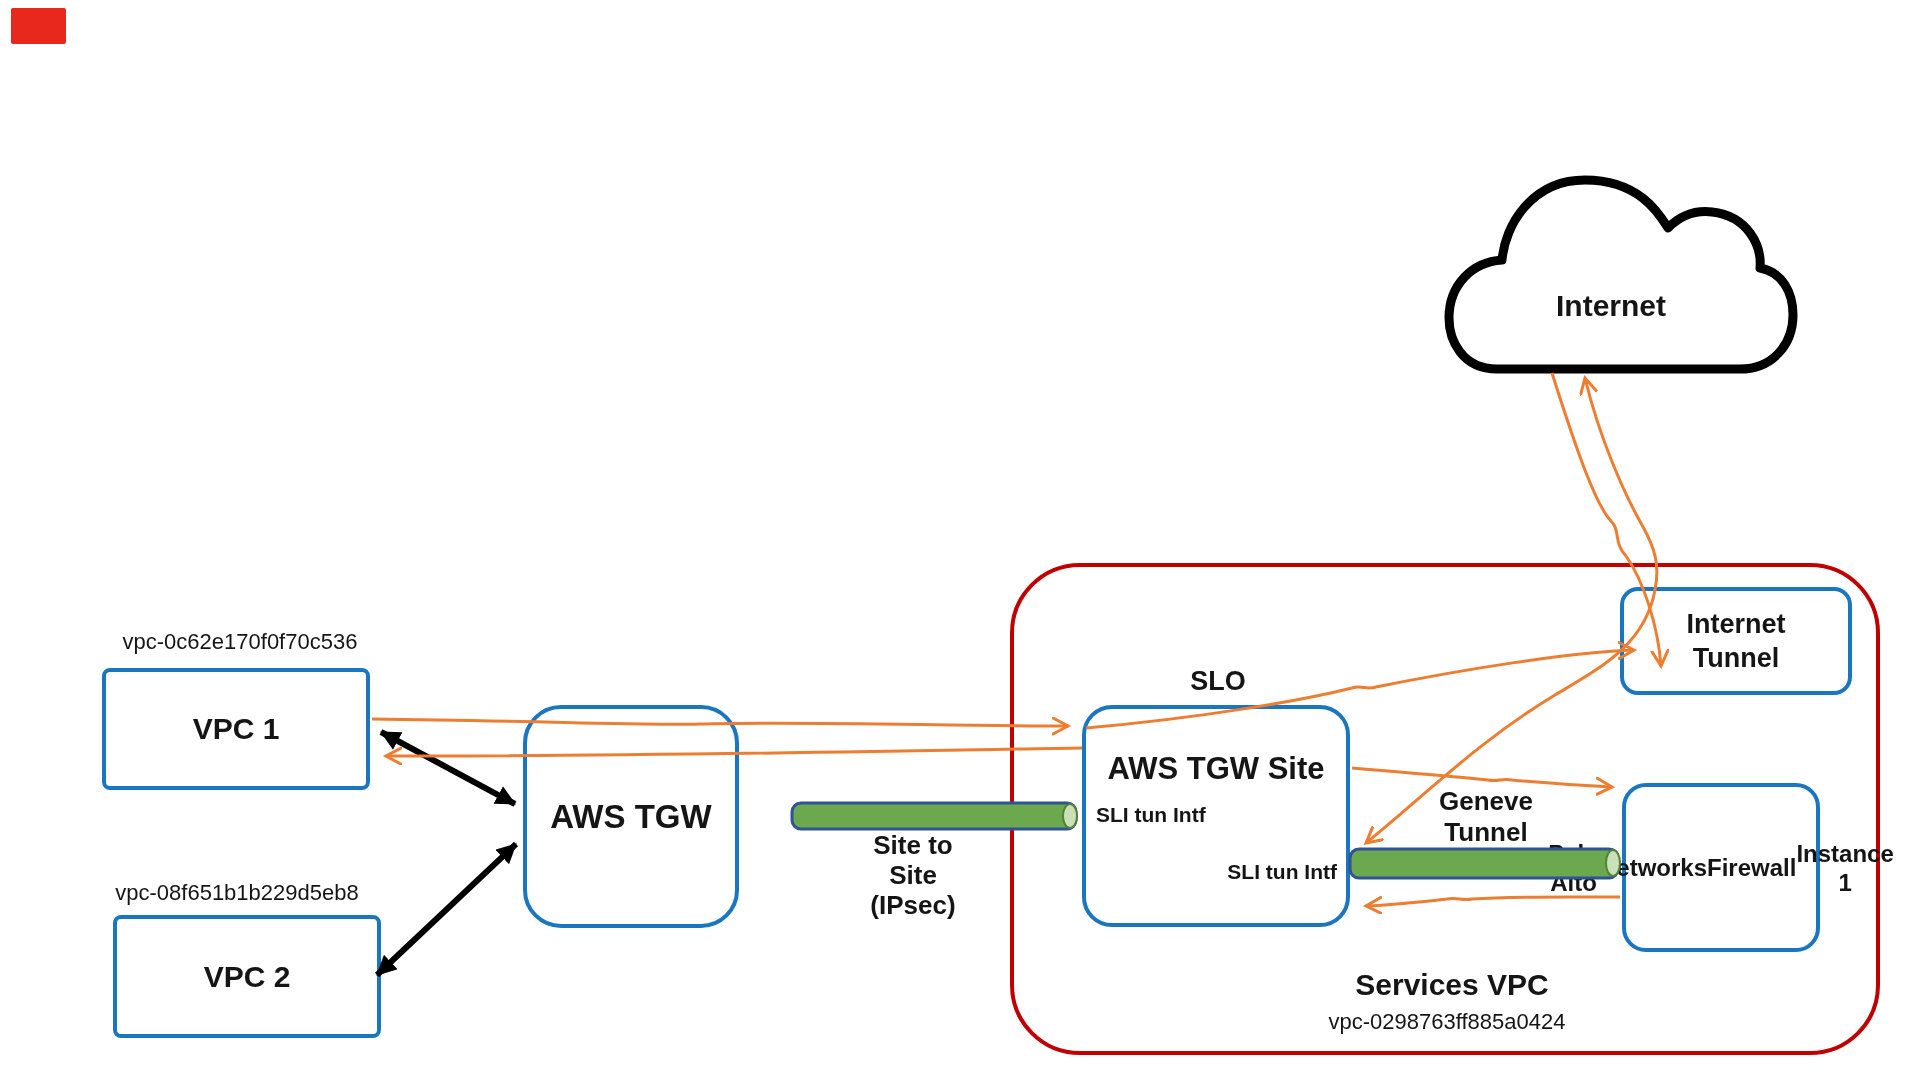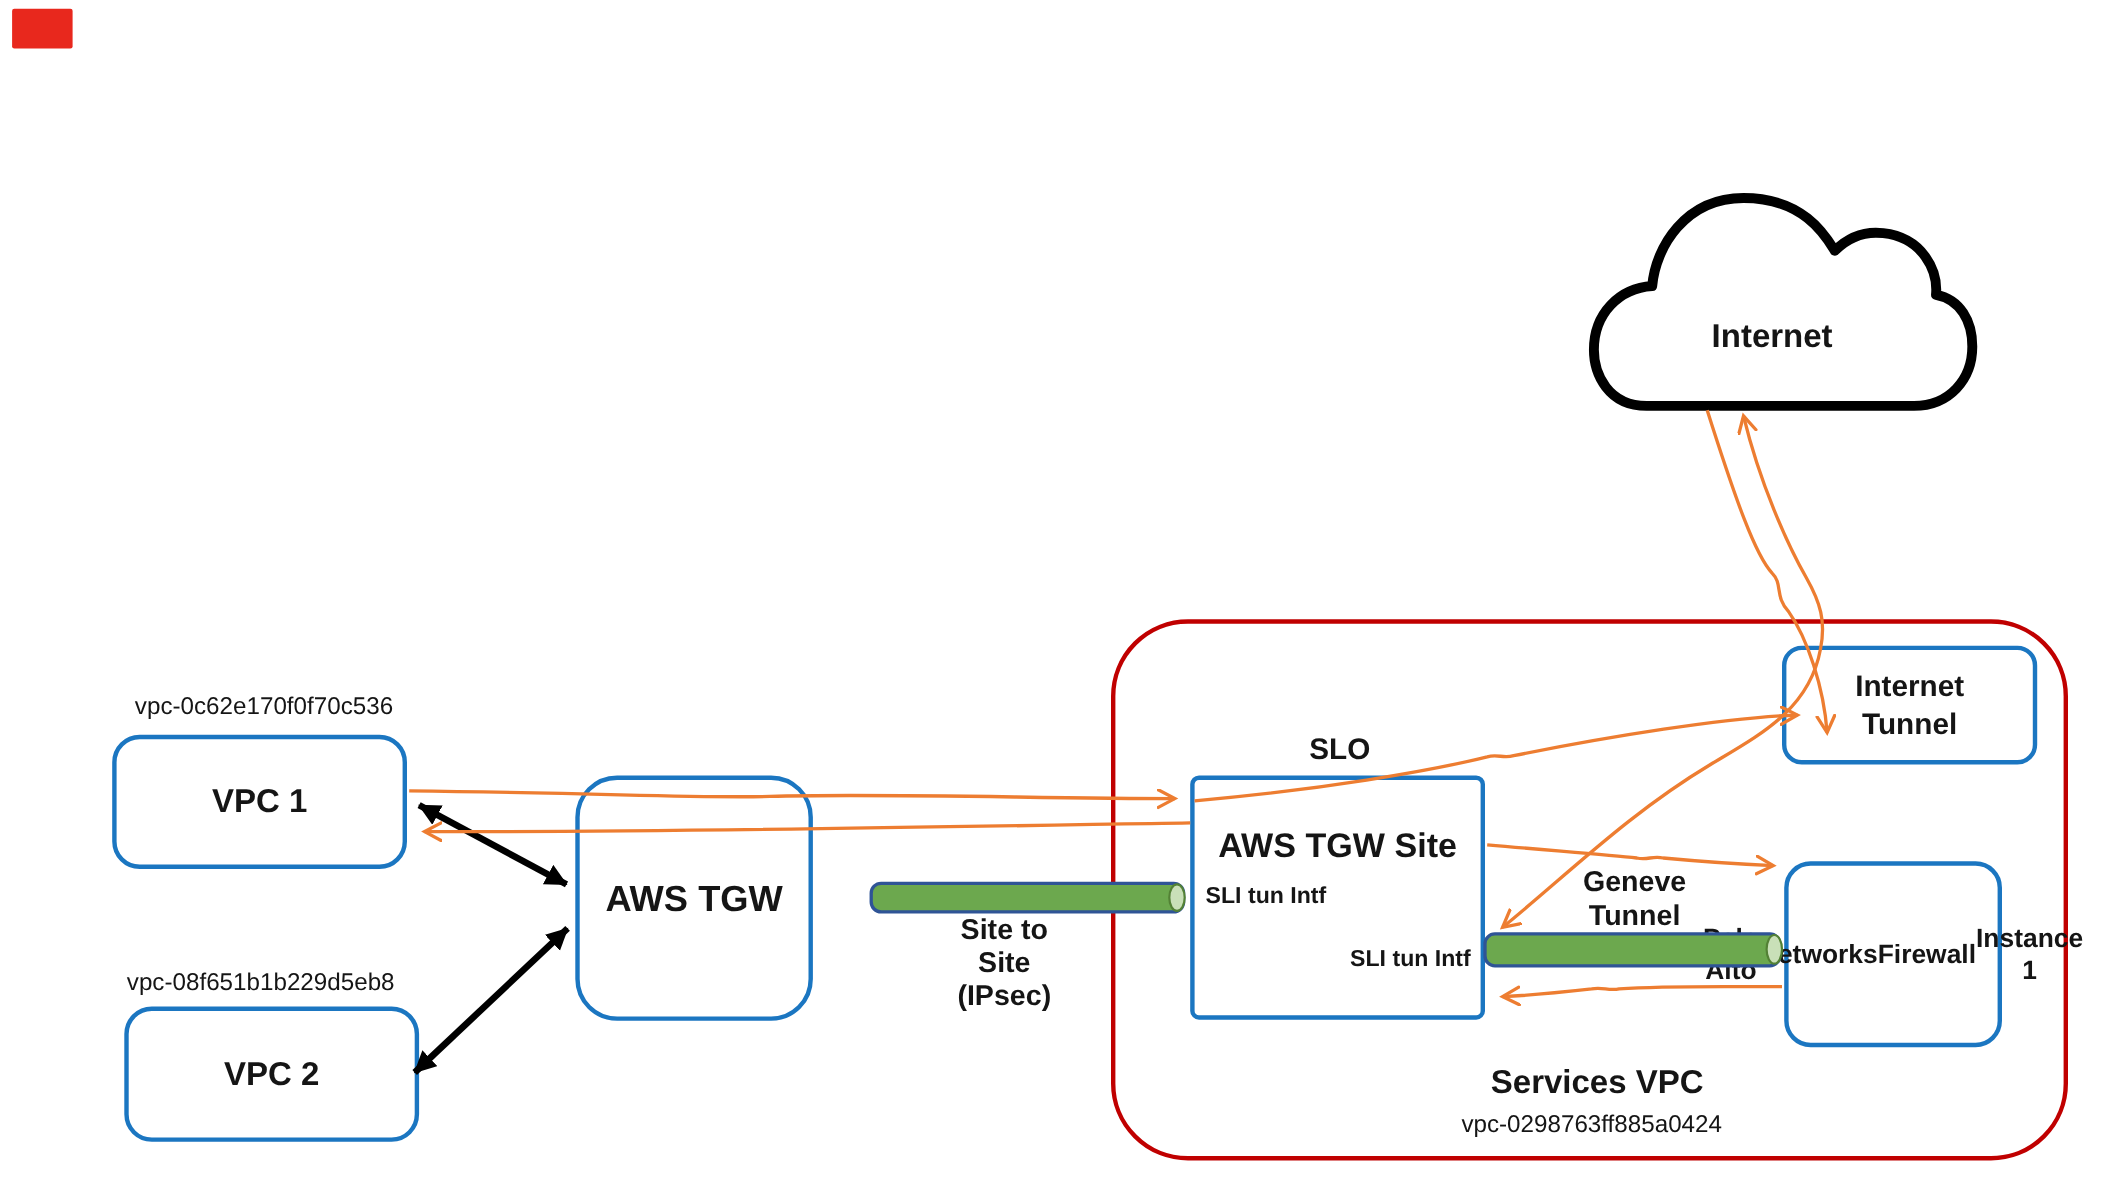--- a/index.html
+++ b/index.html
@@ -1,19 +1,19 @@
 <!DOCTYPE html>
 <html><head>
 <meta charset="utf-8">
 <style>
   html,body{margin:0;padding:0;background:#ffffff;}
   #stage{position:relative;width:1920px;height:1080px;background:#ffffff;overflow:hidden;
          font-family:"Liberation Sans", sans-serif;color:#111;}
   .abs{position:absolute;}
-  .node{position:absolute;border:4px solid #1b76c1;border-radius:25px;background:#ffffff;
+  .node{position:absolute;border:4px solid #1b76c1;border-radius:8px;background:#ffffff;
         box-sizing:border-box;display:flex;align-items:center;justify-content:center;
         text-align:center;font-weight:bold;color:#151515;}
   .lbl{position:absolute;text-align:center;color:#151515;}
   .small-id{font-size:22px;font-weight:normal;letter-spacing:0px;}
   .bold{font-weight:bold;}
   #svg-overlay{position:absolute;left:0;top:0;pointer-events:none;}
   .corner-marker{position:absolute;left:11px;top:8px;width:55px;height:36px;
                  background:#e8281d;border-radius:2px;}
   .tgwsite-child{position:absolute;font-weight:bold;color:#151515;}
 </style>
@@ -37,21 +37,21 @@
   <div class="node" style="left:523px;top:705px;width:216px;height:223px;border-radius:38px;font-size:33px;">
     <span>AWS TGW</span>
   </div>
 
   <div class="abs" style="left:1010px;top:563px;width:870px;height:492px;border:4px solid #C00000;
        border-radius:70px;box-sizing:border-box;background:transparent;"></div>
   <div class="lbl bold" style="left:1302px;top:968px;width:300px;font-size:30px;">Services VPC</div>
   <div class="lbl small-id" style="left:1297px;top:1009px;width:300px;">vpc-0298763ff885a0424</div>
 
   <div class="lbl bold" style="left:1163px;top:666px;width:110px;font-size:27px;">SLO</div>
-  <div class="node" style="left:1082px;top:705px;width:268px;height:222px;border-radius:8px;">
+  <div class="node" style="left:1082px;top:705px;width:268px;height:222px;border-radius:30px;">
     <div class="tgwsite-child" style="left:0;top:42px;width:100%;text-align:center;font-size:31px;">AWS TGW Site</div>
     <div class="tgwsite-child" style="left:10px;top:94px;font-size:21px;">SLI tun Intf</div>
     <div class="tgwsite-child" style="right:9px;top:151px;font-size:21px;">SLI tun Intf</div>
   </div>
 
   <div class="node" style="left:1620px;top:587px;width:232px;height:108px;border-radius:18px;
        font-size:27px;line-height:34px;flex-direction:column;">
     <div>Internet</div>
     <div>Tunnel</div>
   </div>

